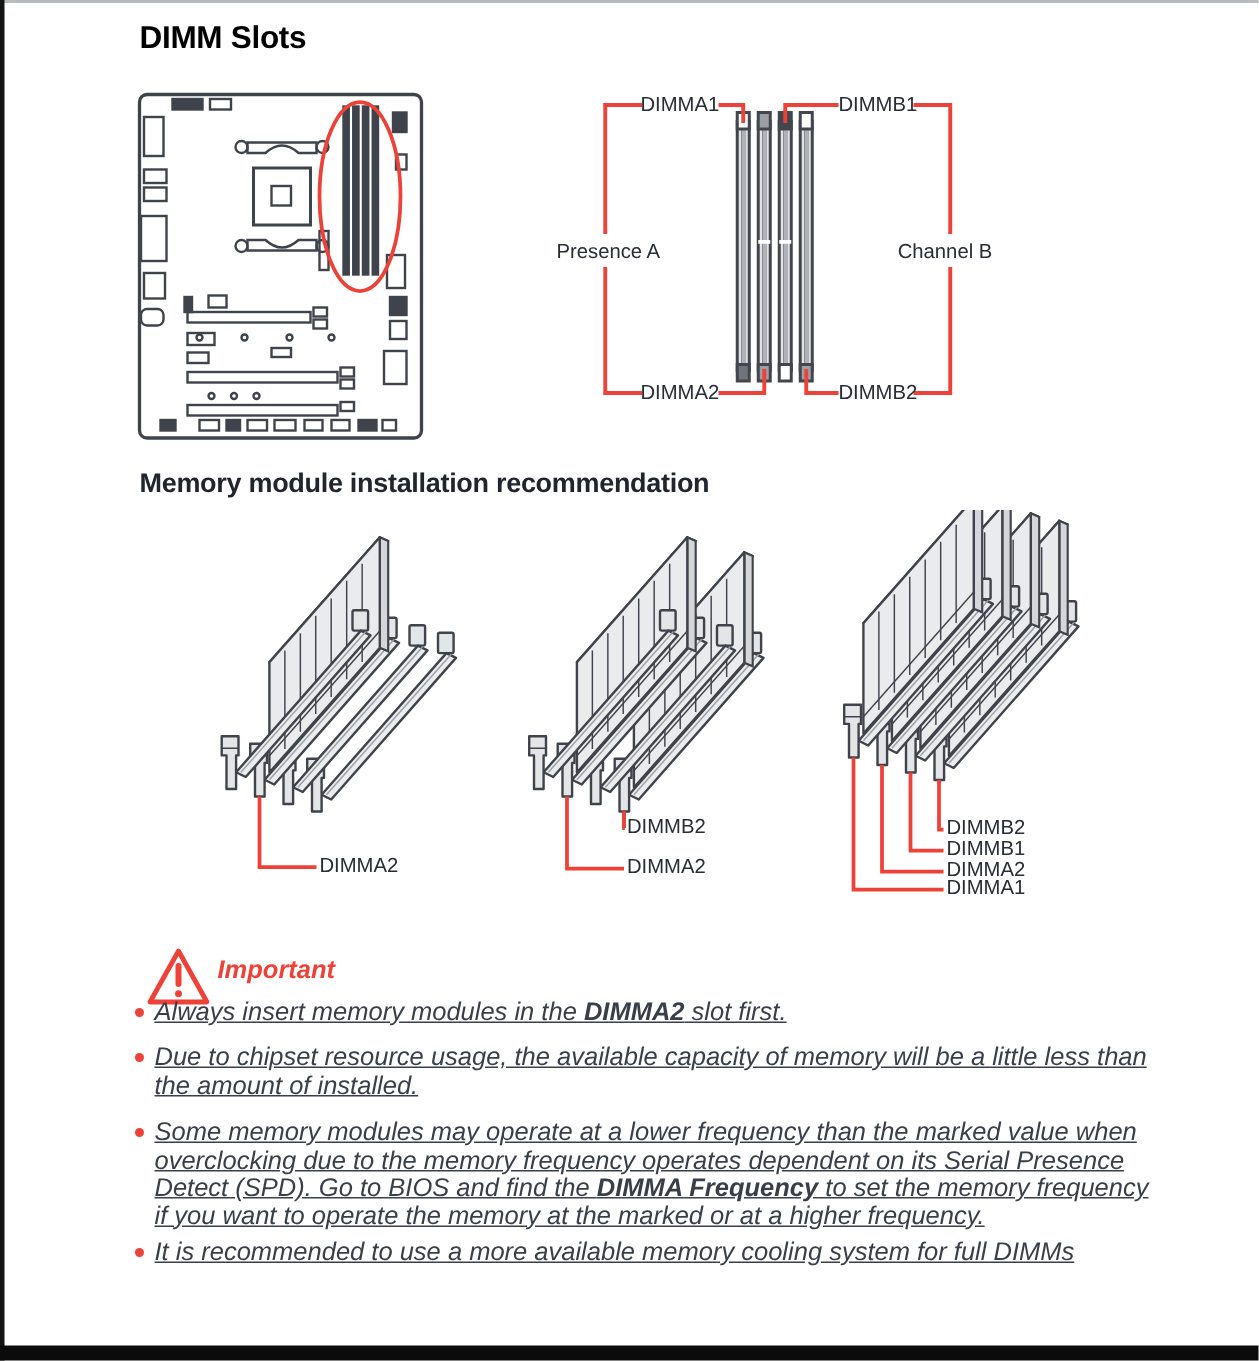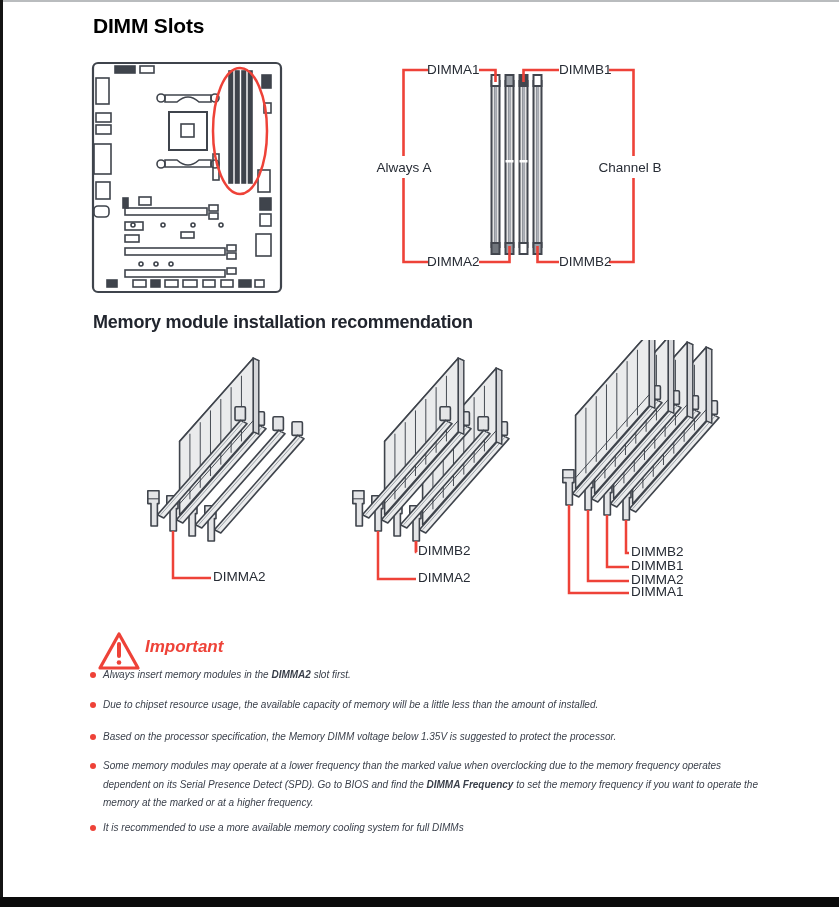--- a/index.html
+++ b/index.html
@@ -13,21 +13,21 @@
   
   .h1{left:93px;top:14px;font-size:21px;font-weight:bold;letter-spacing:-0.2px;color:#000000;}
   .h2{left:93px;top:312px;font-size:18px;font-weight:bold;letter-spacing:-0.2px;color:#21252e;}
   
   .dlabel{font-size:13.5px;font-weight:normal;color:#272c35;line-height:1;white-space:nowrap;}
   .center{text-align:center;}
   
   .imp-title{left:145px;top:637px;font-size:17px;font-weight:bold;font-style:italic;color:#ee4238;}
   .bullets{left:90px;top:666px;width:676px;}
   .bullet{position:relative;padding-left:13px;}
-  .bullet p{margin:0;font-size:10px;font-style:italic;line-height:18.5px;color:#393f4a;}
+  .bullet p{margin:0;font-size:17px;font-style:italic;line-height:18.5px;color:#393f4a;text-decoration:underline;}
   .bullet .dot{position:absolute;left:0;top:6px;width:6px;height:6px;border-radius:50%;background:#ee4238;}
   .mb12{margin-bottom:11.5px;} .mb13{margin-bottom:13px;} .mb11{margin-bottom:11px;} .mb6{margin-bottom:6px;}
   .bullet b{font-weight:bold;}
   svg{display:block;}
 </style>
 </head>
 <body>
 
 <svg width="0" height="0" style="position:absolute" aria-hidden="true">
   <defs>
@@ -179,21 +179,21 @@
     <path d="M249,15 H273.5 V101"></path>
     <path d="M273.5,123 V207 H249"></path>
     <path d="M119,15 H135.5 V27"></path>
     <path d="M199,15 H163.5 V27"></path>
     <path d="M119,207 H149.5 V191"></path>
     <path d="M199,207 H177.5 V191"></path>
   </g>
 </svg>
 <div class="abs dlabel" style="left:427px;top:63px">DIMMA1</div>
 <div class="abs dlabel" style="left:559px;top:63px">DIMMB1</div>
-<div class="abs dlabel center" style="left:371px;top:161px;width:66px">Always A</div>
+<div class="abs dlabel center" style="left:371px;top:161px;width:66px">Presence A</div>
 <div class="abs dlabel center" style="left:597px;top:161px;width:66px">Channel B</div>
 <div class="abs dlabel" style="left:427px;top:255px">DIMMA2</div>
 <div class="abs dlabel" style="left:559px;top:255px">DIMMB2</div>
 
 <svg class="abs" style="left:125px;top:350px" width="190" height="250" viewBox="0 0 190 250">
   <g transform="translate(87,191) scale(0.8)">
       <use href="#iso-slot"></use>
     </g>
   <g transform="translate(68,186) scale(0.8)">
       <use href="#iso-slot"></use>
@@ -273,24 +273,20 @@
 
 <div class="abs bullets">
   <div class="bullet mb12">
     <span class="dot"></span>
     <p><span>Always insert memory modules in the </span><b>DIMMA2</b><span> slot first.</span></p>
   </div>
   <div class="bullet mb13">
     <span class="dot"></span>
     <p><span>Due to chipset resource usage, the available capacity of memory will be a little less than the amount of installed.</span></p>
   </div>
-  <div class="bullet mb11">
-    <span class="dot"></span>
-    <p><span>Based on the processor specification, the Memory DIMM voltage below 1.35V is suggested to protect the processor.</span></p>
-  </div>
   <div class="bullet mb6">
     <span class="dot"></span>
     <p><span>Some memory modules may operate at a lower frequency than the marked value when overclocking due to the memory frequency operates dependent on its Serial Presence Detect (SPD). Go to BIOS and find the </span><b>DIMMA Frequency</b><span> to set the memory frequency if you want to operate the memory at the marked or at a higher frequency.</span></p>
   </div>
   <div class="bullet">
     <span class="dot"></span>
     <p><span>It is recommended to use a more available memory cooling system for full DIMMs</span></p>
   </div>
 </div>
 

